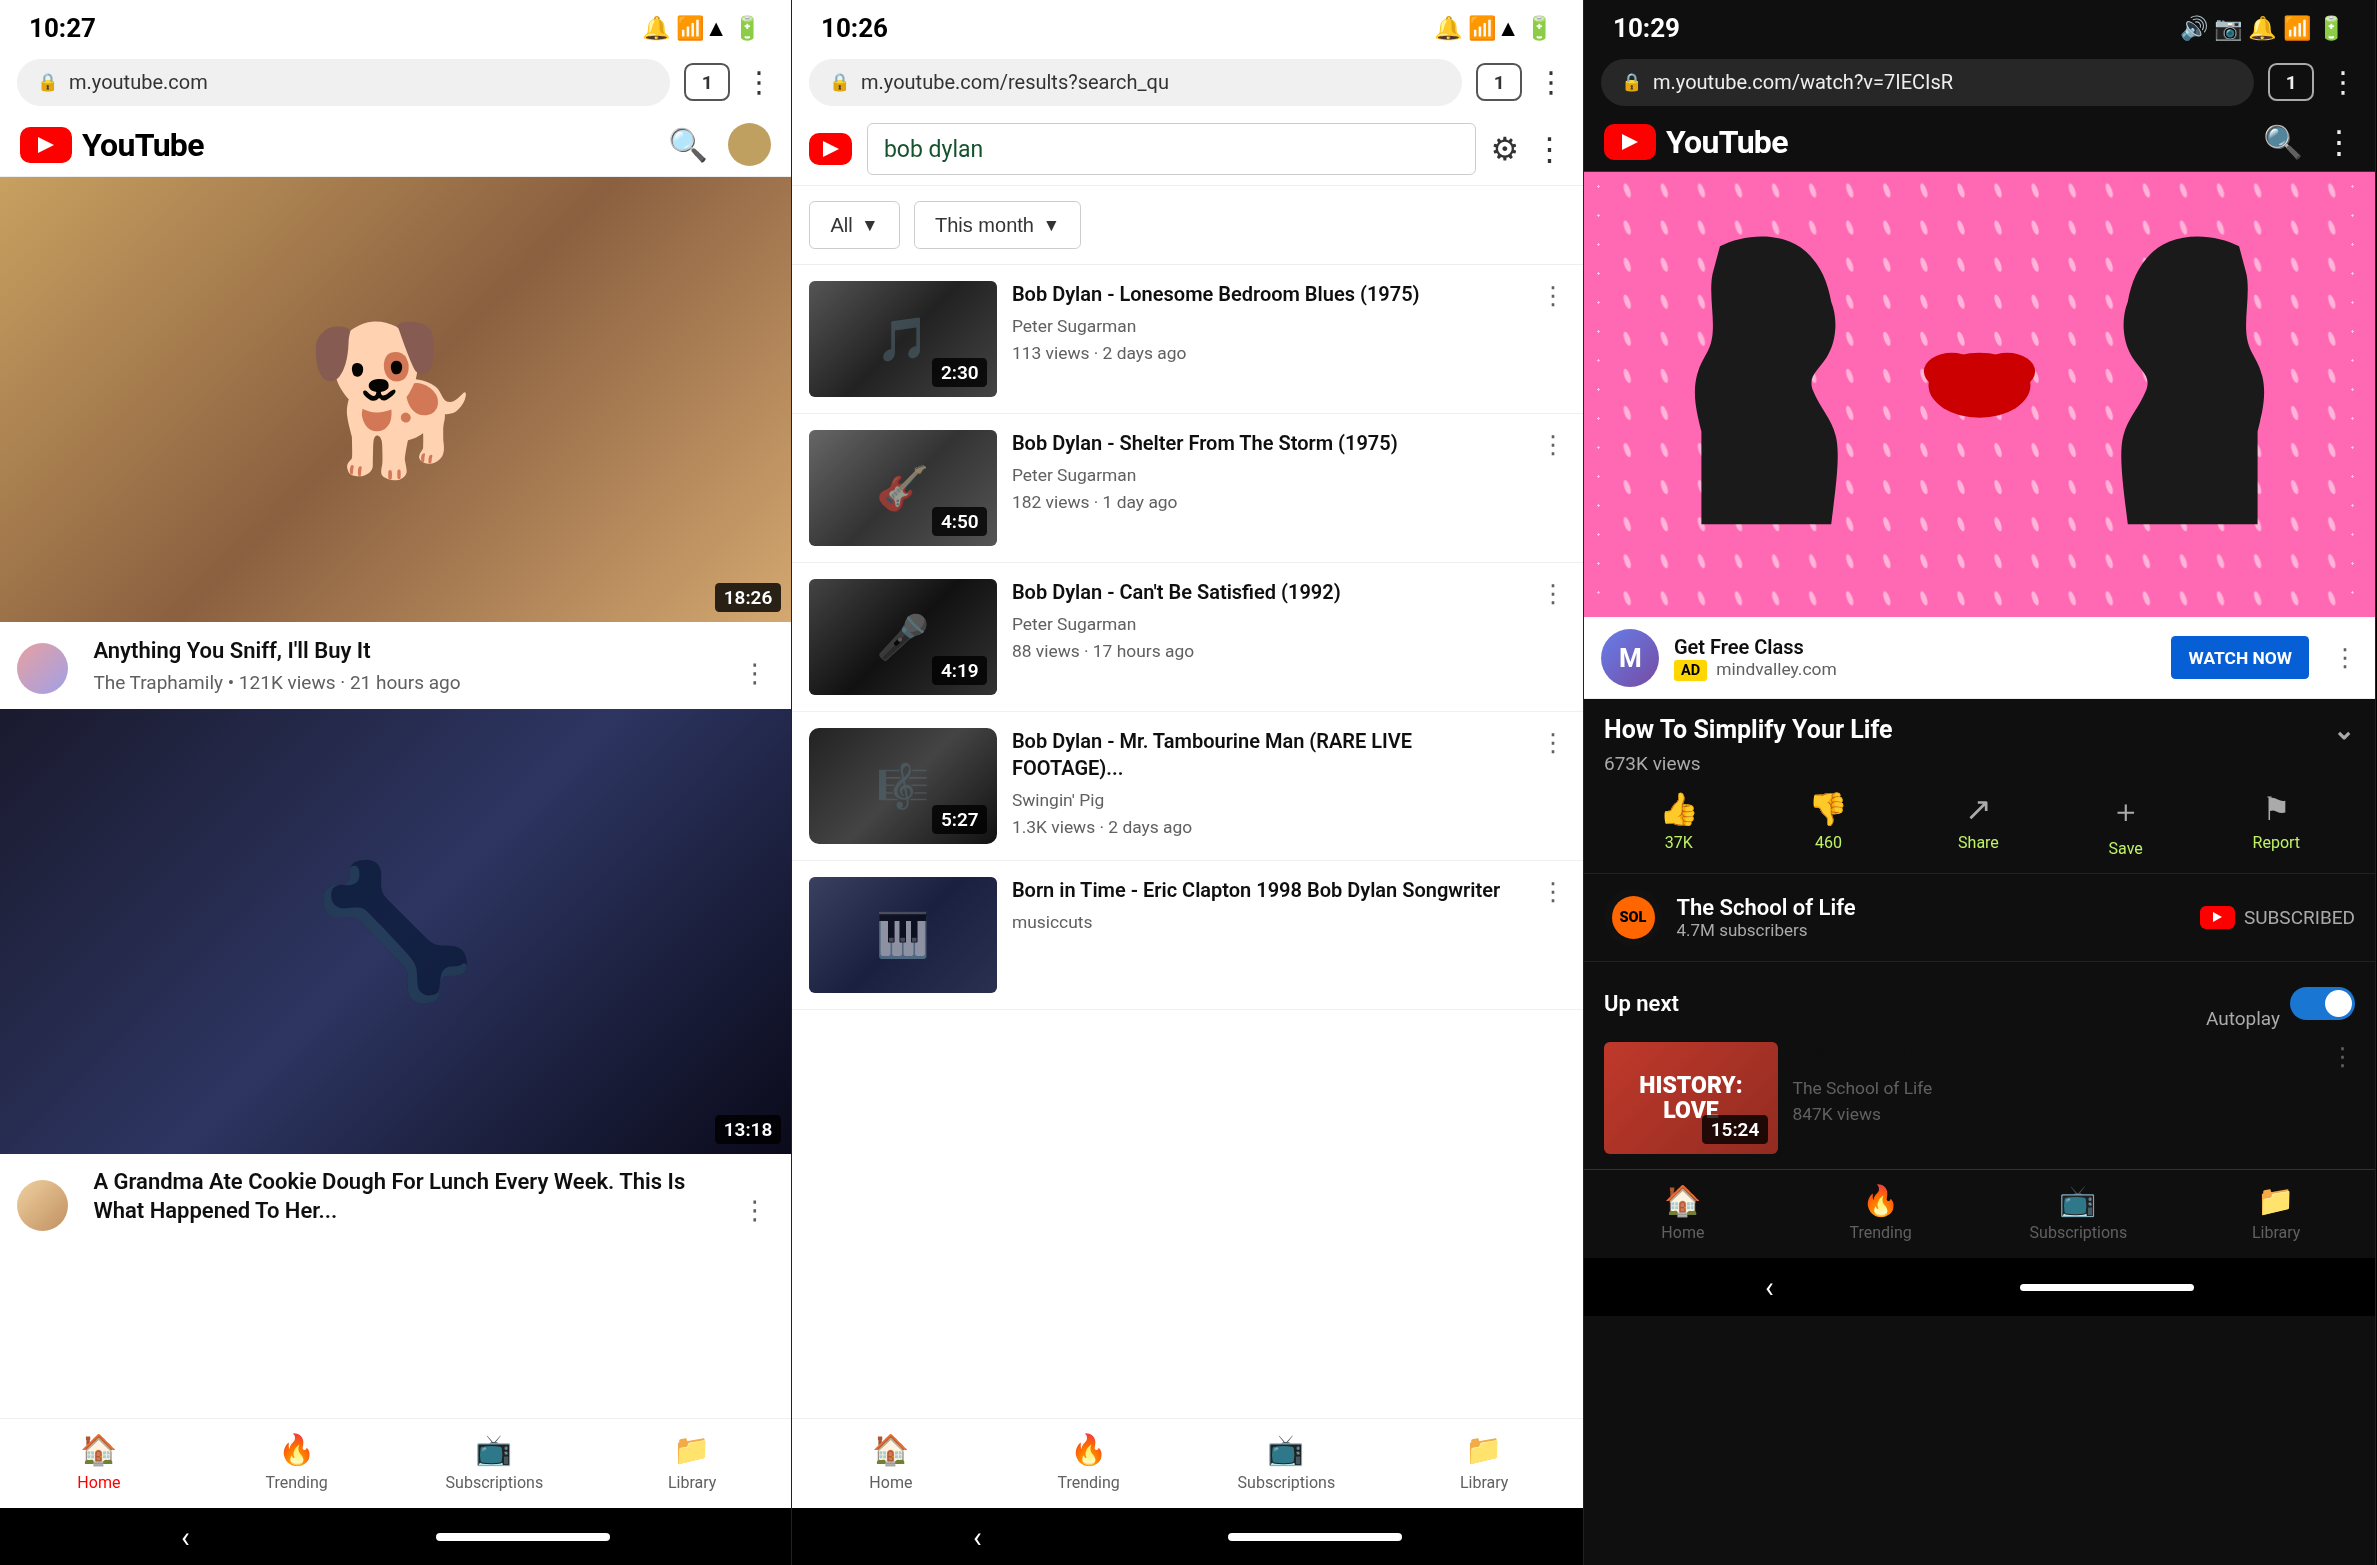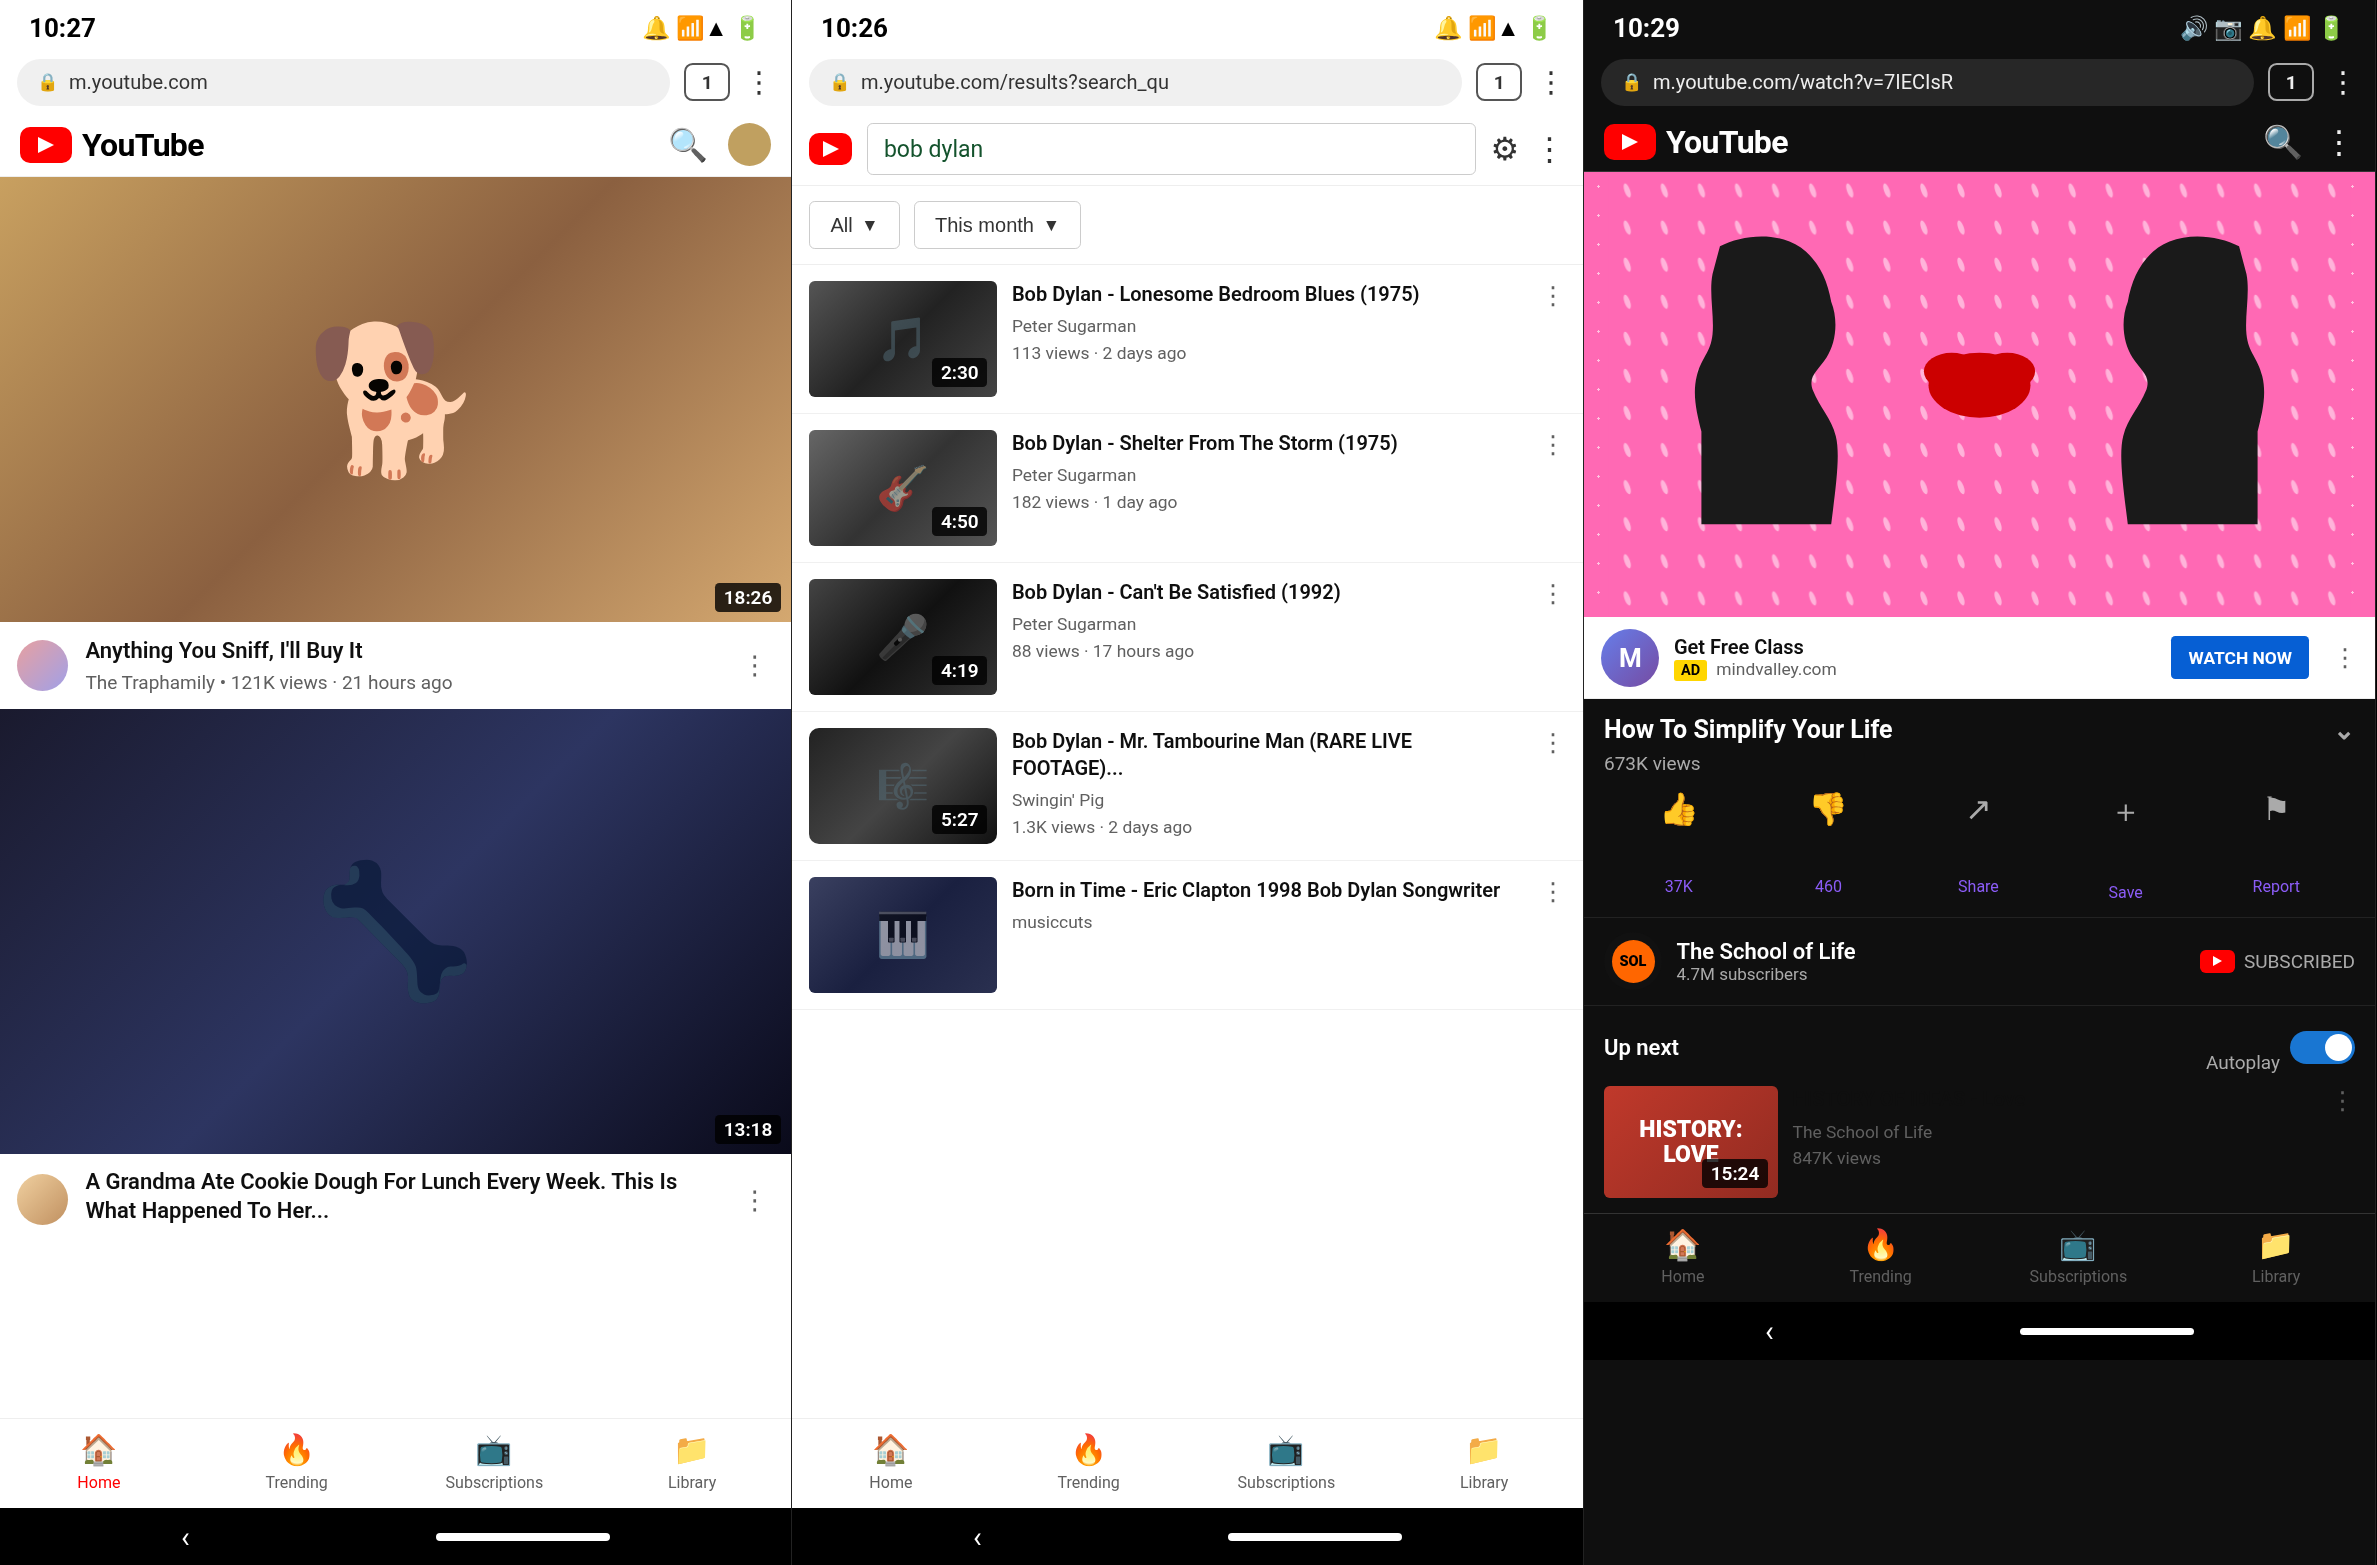--- a/index.html
+++ b/index.html
@@ -147,22 +147,22 @@
       background: rgba(0,0,0,0.8);
       color: #fff;
       font-size: 19px;
       padding: 2.9px 8.7px;
       border-radius: 4.3px;
       font-weight: 600;
     }
     .video-info {
       display: flex;
       padding: 14.5px 17.4px;
-      gap: 17px;
-      align-items: center;
+      gap: 25px;
+      align-items: flex-end;
     }
     .channel-avatar-sm {
       width: 51px; height: 51px;
       border-radius: 50%;
       background: #999;
       flex-shrink: 0;
       overflow: hidden;
     }
     .channel-avatar-sm.couple { background: linear-gradient(135deg, #e8a0a0, #a0a0e8); }
     .channel-avatar-sm.grandma { background: linear-gradient(135deg, #f0d0a0, #c09060); }
@@ -387,21 +387,21 @@
     }
     .action-btn {
       display: flex;
       flex-direction: column;
       align-items: center;
       gap: 5.8px;
     }
     .action-icon { font-size: 32px; color: #333; }
     .dark .action-icon { color: #aaa; }
     .action-label { font-size: 16px; color: #606060; }
-    .dark .action-label { color: #8b5cf6; margin-top: 44px; }
+    .dark .action-label { color: #bef264; }
     
     .channel-info {
       display: flex;
       align-items: center;
       padding: 14.5px 20px;
       background: #fff;
       border-bottom: 0.7px solid #eee;
       gap: 14.5px;
     }
     .dark .channel-info { background: #0f0f0f; border-bottom: 0.7px solid #222; }

